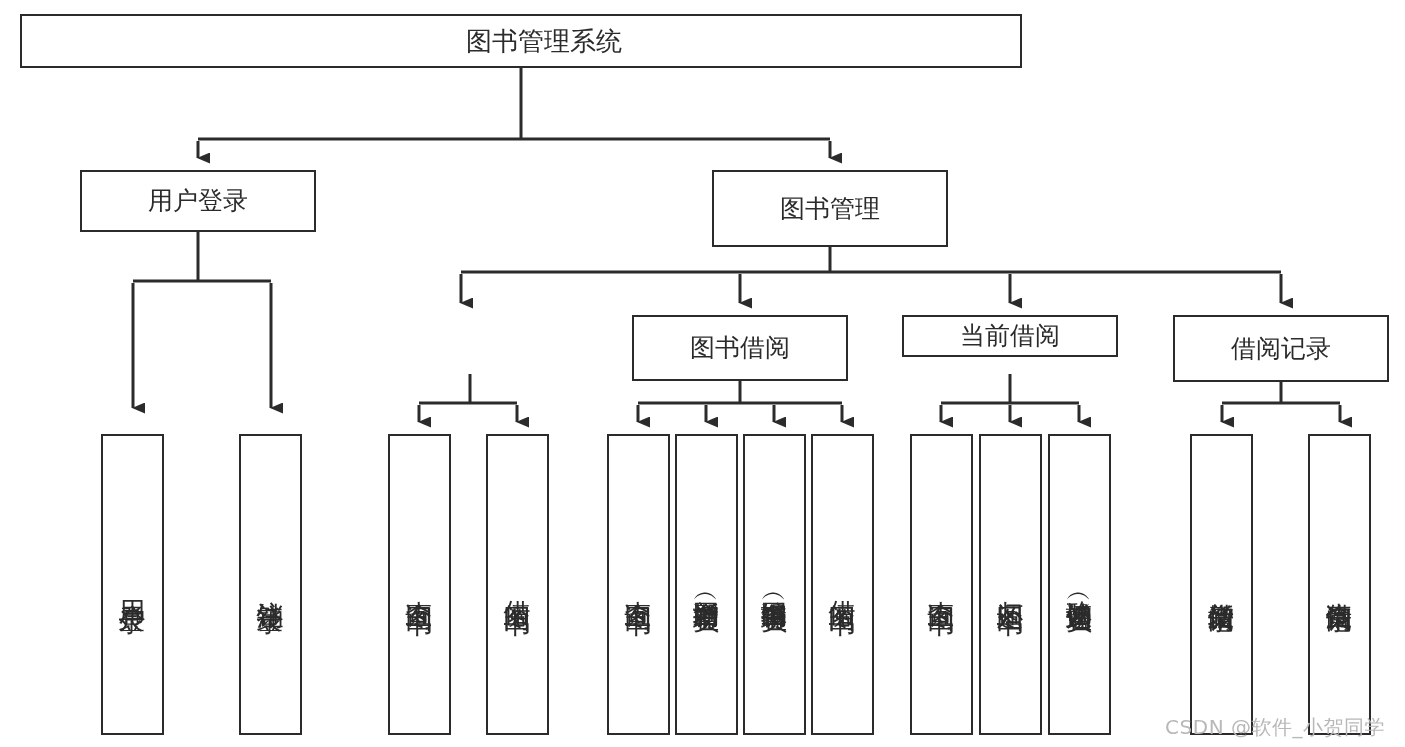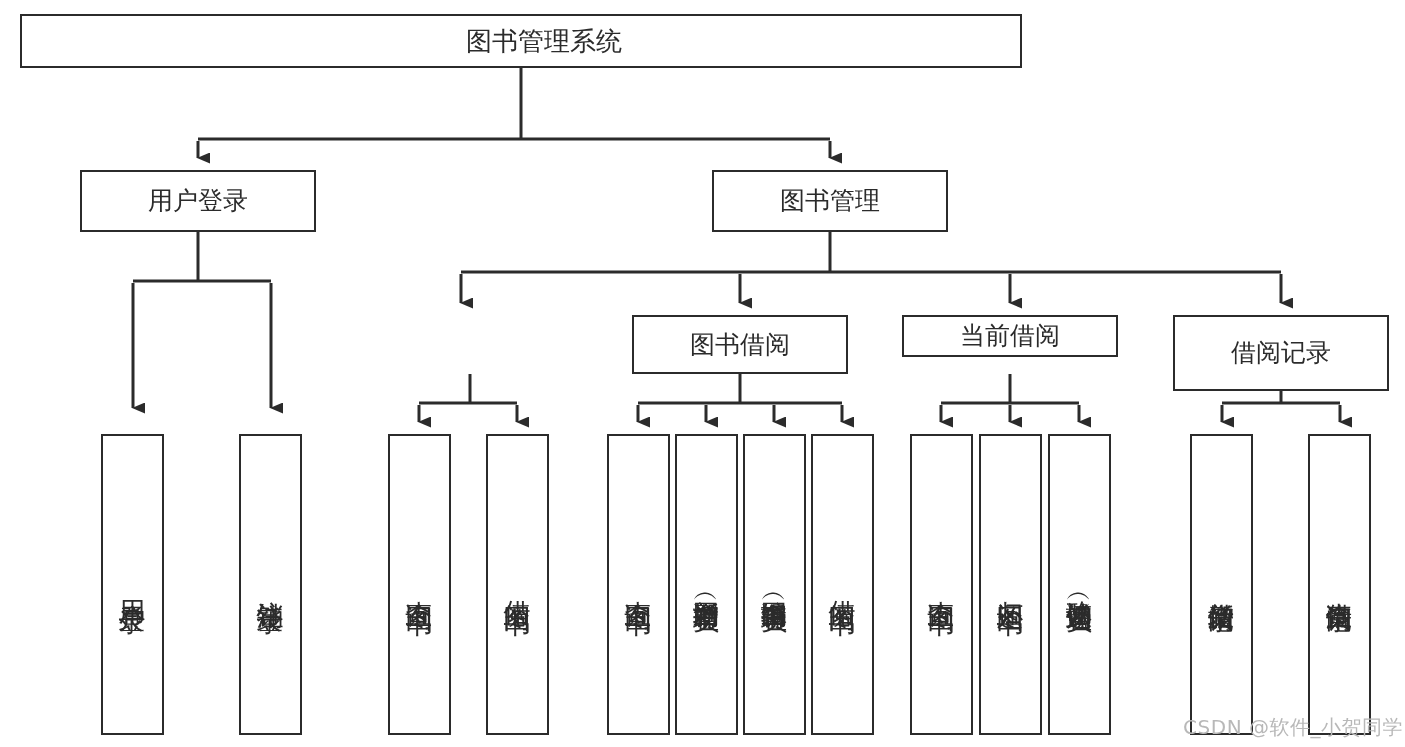--- a/index.html
+++ b/index.html
@@ -63,21 +63,21 @@
     font-size: 27px;
     letter-spacing: 3px;
     line-height: 1;
   }
   .node.v.tall .node-label {
     font-size: 26px;
     letter-spacing: 1px;
   }
   #watermark {
     position: absolute;
-    right: 2px;
+    right: 20px;
     bottom: 6px;
     font-size: 20px;
     color: #b8b8b8;
     letter-spacing: 0.5px;
     z-index: 5;
     white-space: nowrap;
   }
 </style>
 </head>
 <body>
@@ -134,31 +134,31 @@
     </g>
   </svg>
 
   <div class="node h root" style="left:20px; top:14px; width:1002px; height:54px;">
     <span class="node-label">图书管理系统</span>
   </div>
 
   <div class="node h" style="left:80px; top:170px; width:236px; height:62px;">
     <span class="node-label">用户登录</span>
   </div>
-  <div class="node h" style="left:712px; top:170px; width:236px; height:62px;">
+  <div class="node h" style="left:712px; top:170px; width:236px; height:77px;">
     <span class="node-label">图书管理</span>
   </div>
 
-  <div class="node h" style="left:632px; top:315px; width:216px; height:59px;">
+  <div class="node h" style="left:632px; top:315px; width:216px; height:66px;">
     <span class="node-label">图书借阅</span>
   </div>
   <div class="node h" style="left:902px; top:315px; width:216px; height:42px;">
     <span class="node-label">当前借阅</span>
   </div>
-  <div class="node h" style="left:1173px; top:315px; width:216px; height:76px;">
+  <div class="node h" style="left:1173px; top:315px; width:216px; height:67px;">
     <span class="node-label">借阅记录</span>
   </div>
 
   <div class="node v" style="left:101px; top:434px; width:63px; height:301px;">
     <span class="node-label">用户登录</span>
   </div>
   <div class="node v" style="left:239px; top:434px; width:63px; height:301px;">
     <span class="node-label">注销登录</span>
   </div>
 

